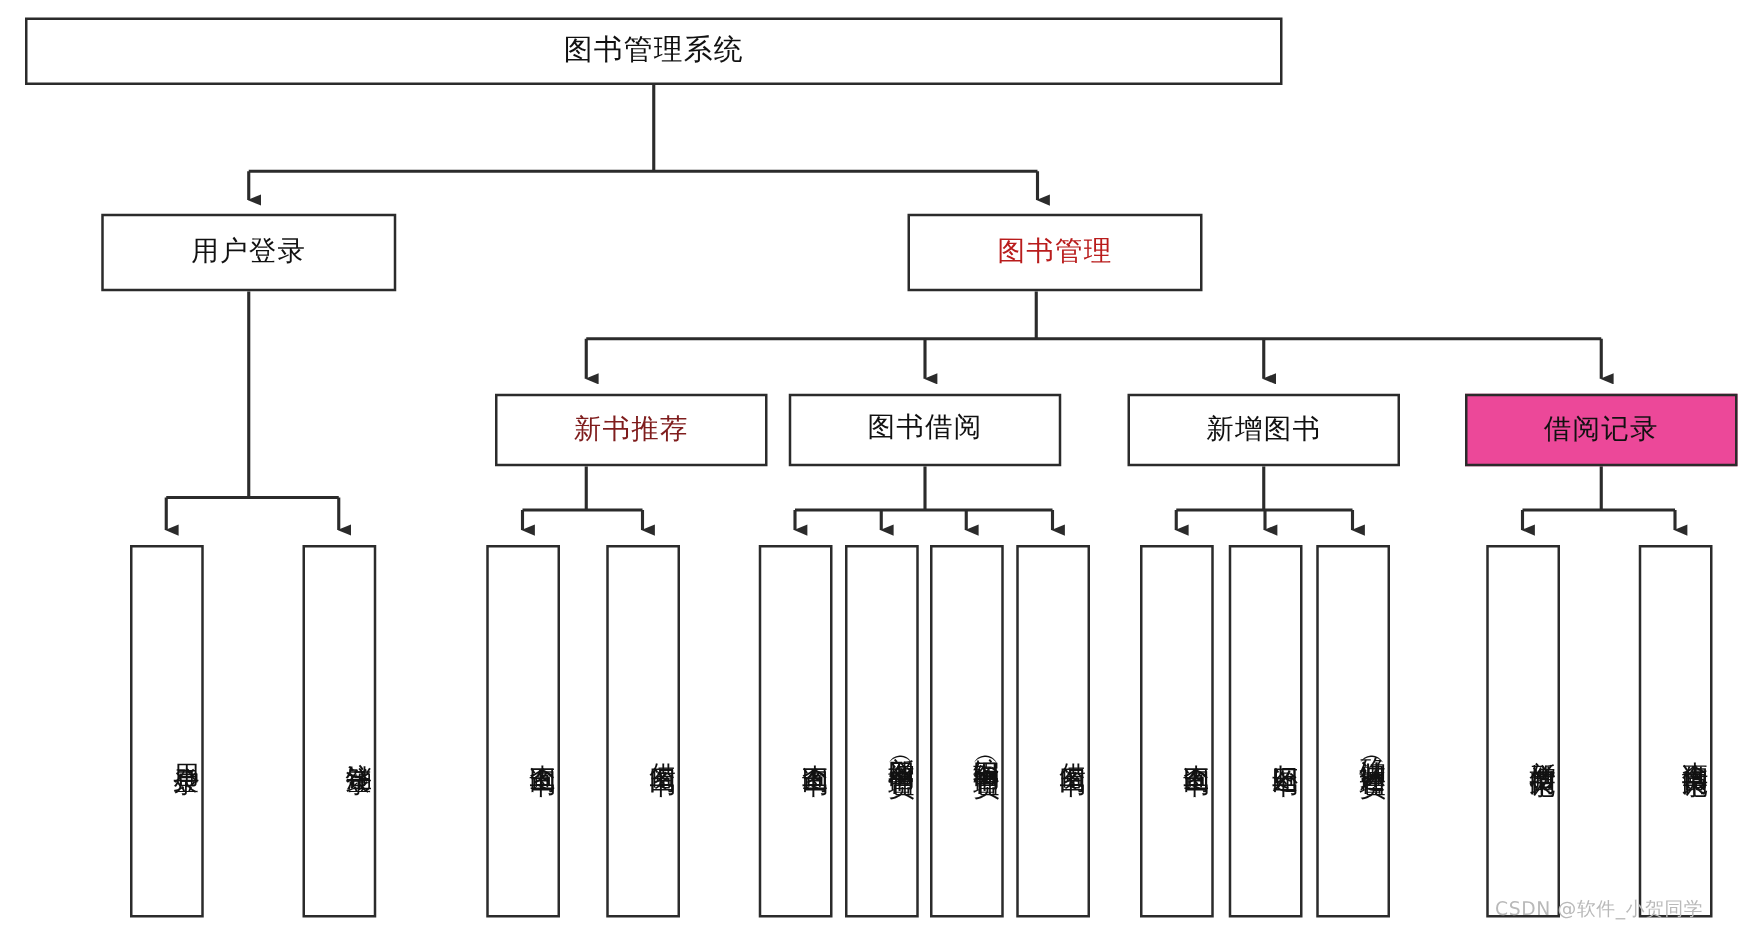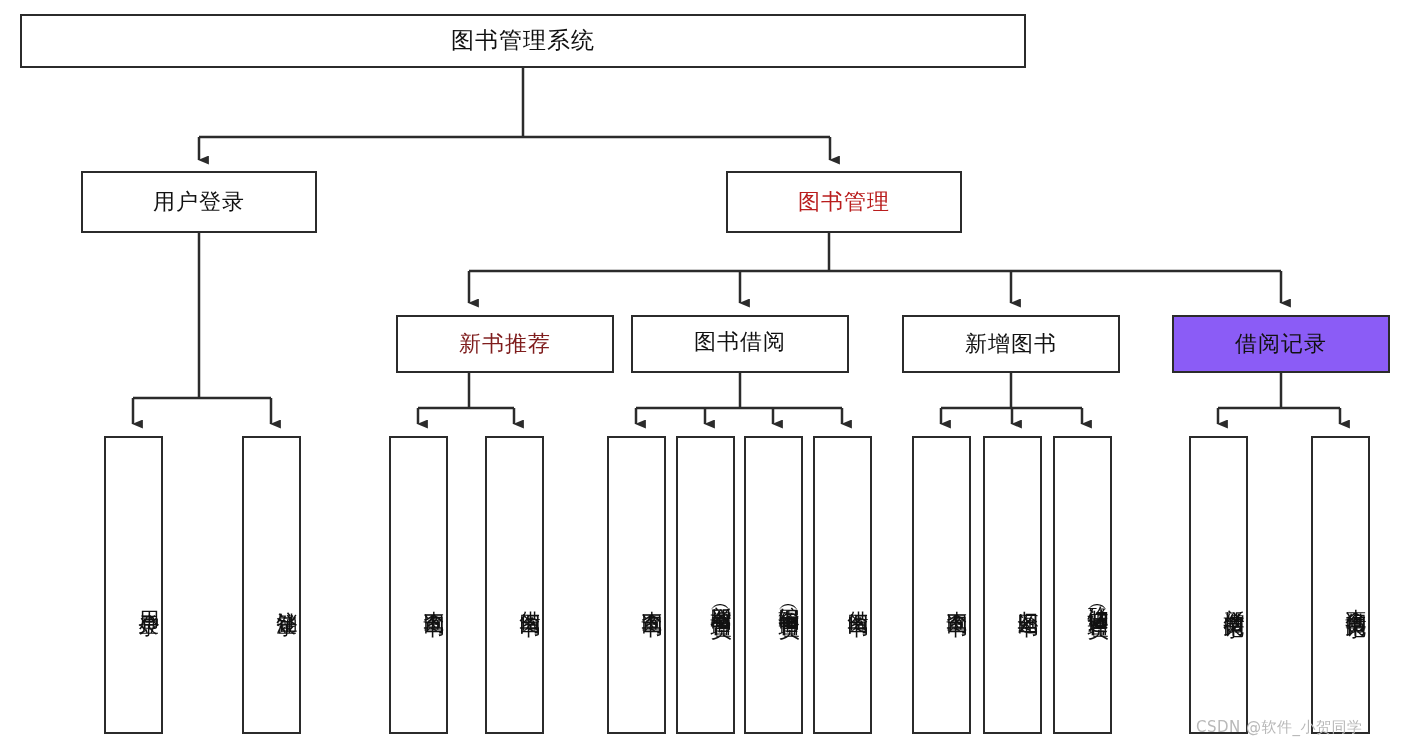--- a/index.html
+++ b/index.html
@@ -132,21 +132,21 @@
   </svg>
 
   <div class="node root horizontal" id="n-root" style="left: 20px; top: 14px; width: 1006px; height: 54px; border-color: rgb(43, 43, 43); background: rgb(255, 255, 255); color: rgb(17, 17, 17);">图书管理系统</div>
 
   <div class="node horizontal" id="n-l1-0" style="left: 81px; top: 171px; width: 236px; height: 62px; border-color: rgb(43, 43, 43); background: rgb(255, 255, 255); color: rgb(17, 17, 17);">用户登录</div>
   <div class="node horizontal" id="n-l1-1" style="left: 726px; top: 171px; width: 236px; height: 62px; border-color: rgb(43, 43, 43); background: rgb(255, 255, 255); color: #b91c1c;">图书管理</div>
 
   <div class="node horizontal" id="n-l2-0" style="left: 360px; top: 315px; width: 218px; height: 58px; border-color: rgb(43, 43, 43); background: rgb(255, 255, 255); color: #7f1d1d; margin-left: 36px;">新书推荐</div>
   <div class="node horizontal" id="n-l2-1" style="left: 631px; top: 315px; width: 218px; height: 58px; border-color: rgb(43, 43, 43); background: rgb(255, 255, 255); color: rgb(17, 17, 17); font-family: Liberation Mono, monospace;">图书借阅</div>
   <div class="node horizontal" id="n-l2-2" style="left: 902px; top: 315px; width: 218px; height: 58px; border-color: rgb(43, 43, 43); background: rgb(255, 255, 255); color: rgb(17, 17, 17);">新增图书</div>
-  <div class="node horizontal" id="n-l2-3" style="left: 1172px; top: 315px; width: 218px; height: 58px; border-color: rgb(43, 43, 43); background: #8b5cf6; color: rgb(17, 17, 17);">借阅记录</div>
+  <div class="node horizontal" id="n-l2-3" style="left: 1172px; top: 315px; width: 218px; height: 58px; border-color: rgb(43, 43, 43); background: #ec4899; color: rgb(17, 17, 17);">借阅记录</div>
 
   <div class="node leaf" id="n-leaf-0" style="left: 104px; top: 436px; width: 59px; height: 298px; border-color: rgb(43, 43, 43); background: rgb(255, 255, 255); color: rgb(17, 17, 17);">用户登录</div>
   <div class="node leaf" id="n-leaf-1" style="left: 242px; top: 436px; width: 59px; height: 298px; border-color: rgb(43, 43, 43); background: rgb(255, 255, 255); color: rgb(17, 17, 17);">注销登录</div>
   <div class="node leaf" id="n-leaf-2" style="left: 389px; top: 436px; width: 59px; height: 298px; border-color: rgb(43, 43, 43); background: rgb(255, 255, 255); color: rgb(17, 17, 17);">查询图书</div>
   <div class="node leaf" id="n-leaf-3" style="left: 485px; top: 436px; width: 59px; height: 298px; border-color: rgb(43, 43, 43); background: rgb(255, 255, 255); color: rgb(17, 17, 17);">借阅图书</div>
   <div class="node leaf" id="n-leaf-4" style="left: 607px; top: 436px; width: 59px; height: 298px; border-color: rgb(43, 43, 43); background: rgb(255, 255, 255); color: rgb(17, 17, 17);">查询图书</div>
   <div class="node leaf" id="n-leaf-5" style="left: 676px; top: 436px; width: 59px; height: 298px; border-color: rgb(43, 43, 43); background: rgb(255, 255, 255); color: rgb(17, 17, 17);">新增图书（管理员）</div>
   <div class="node leaf" id="n-leaf-6" style="left: 744px; top: 436px; width: 59px; height: 298px; border-color: rgb(43, 43, 43); background: rgb(255, 255, 255); color: rgb(17, 17, 17);">编辑图书（管理员）</div>
   <div class="node leaf" id="n-leaf-7" style="left: 813px; top: 436px; width: 59px; height: 298px; border-color: rgb(43, 43, 43); background: rgb(255, 255, 255); color: rgb(17, 17, 17);">借阅图书</div>
   <div class="node leaf" id="n-leaf-8" style="left: 912px; top: 436px; width: 59px; height: 298px; border-color: rgb(43, 43, 43); background: rgb(255, 255, 255); color: rgb(17, 17, 17);">查询图书</div>

